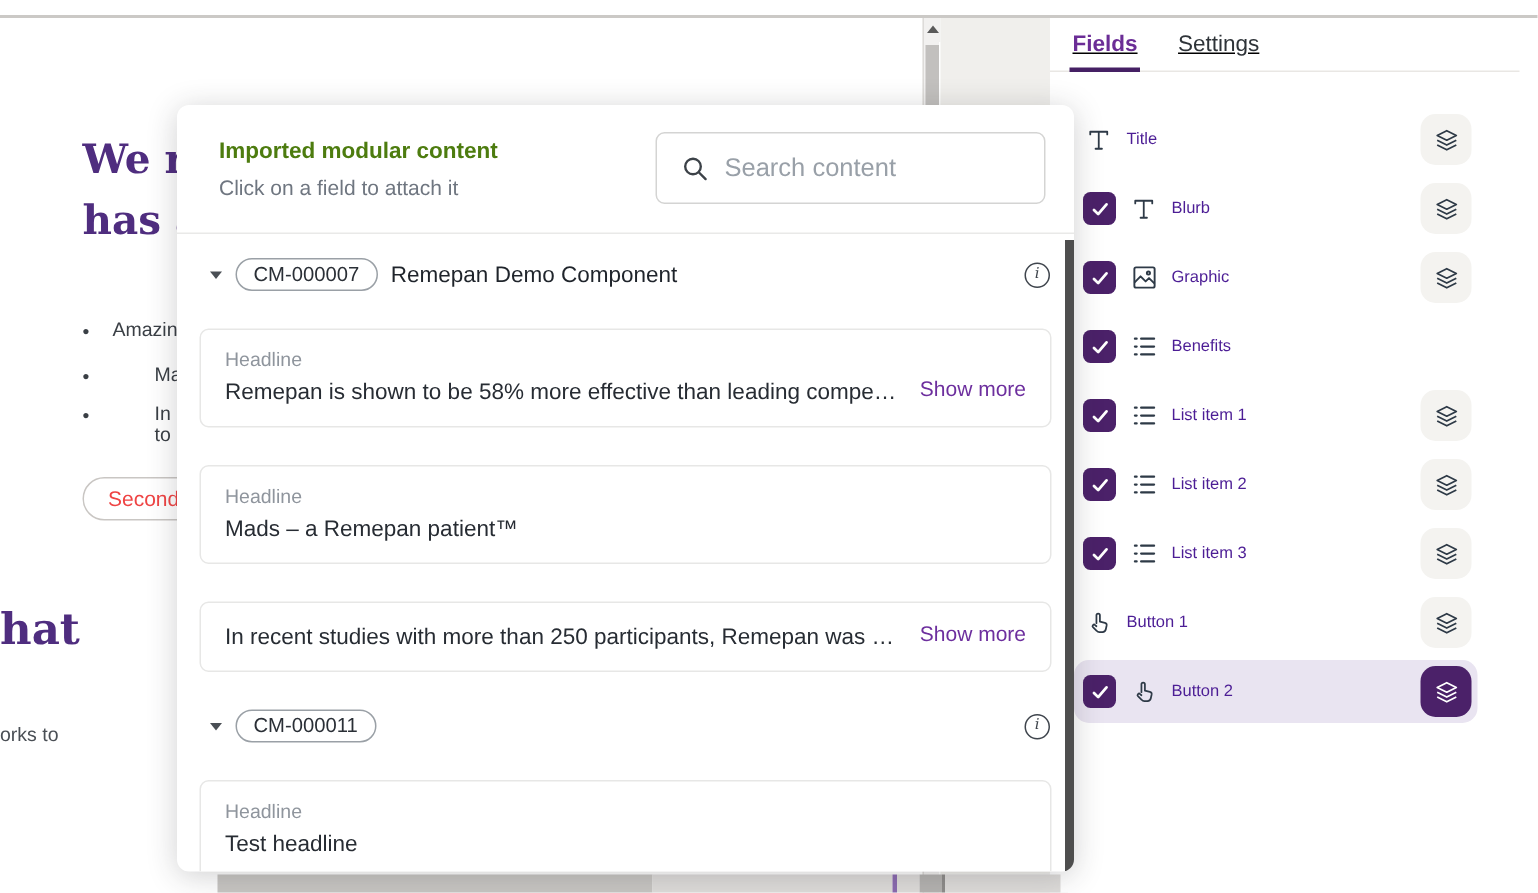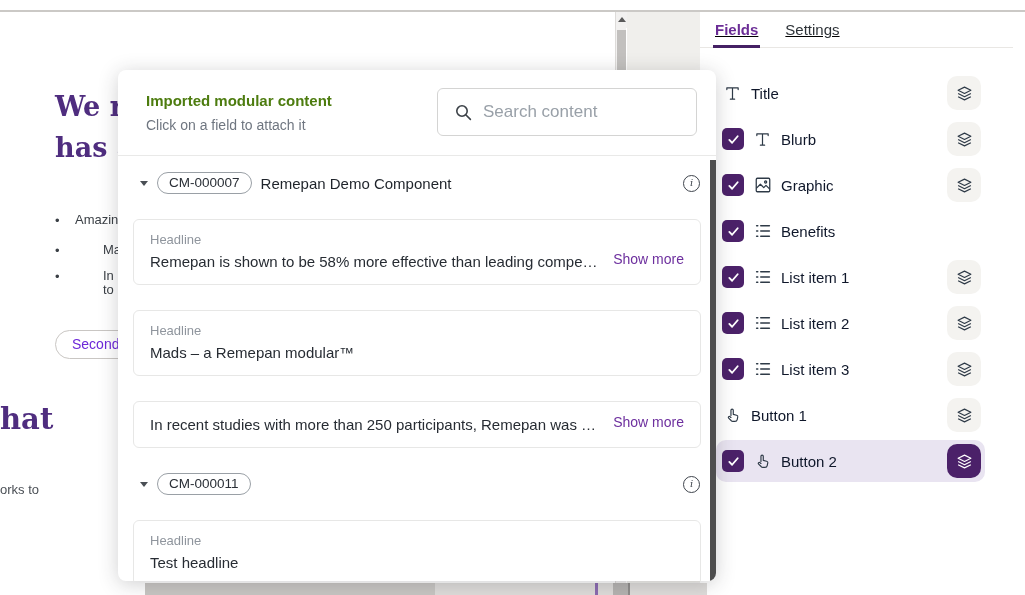--- a/index.html
+++ b/index.html
@@ -13,22 +13,22 @@
   .canvas { position:absolute; left:0; top:12px; width:615px; height:583px; background:#fff; overflow:hidden; z-index:1; }
   .hero-heading { position:absolute; left:55px; top:74px; font-family:"DejaVu Serif", serif;
     font-weight:bold; font-size:27px; line-height:41px; color:#4f2d7f; white-space:pre-line; }
   .bullets { position:absolute; left:55px; top:201px; width:80px; color:#3a3f45; font-size:13px; }
   .bullet { position:relative; }
   .bullet .dot { position:absolute; left:0; top:0; color:#3a3f45; }
   .bullet .btxt { display:block; white-space:pre-line; line-height:14px; }
   .bullet.b1 { top:0; } .bullet.b1 .btxt { margin-left:20px; }
   .bullet.b2 { top:16px; } .bullet.b2 .btxt { margin-left:48px; }
   .bullet.b3 { top:28px; } .bullet.b3 .btxt { margin-left:48px; }
-  .pill-btn { position:absolute; left:55px; top:318px; height:29px; padding:5px 16px 0 16px;
-    border:1px solid #c9c6c3; border-radius:15px; color:#6d28d9; font-size:14px; background:#fff; white-space:nowrap; }
+  .pill-btn { position:absolute; left:55px; top:306px; height:29px; padding:5px 16px 0 16px;
+    border:1px solid #c9c6c3; border-radius:15px; color:#ef4444; font-size:14px; background:#fff; white-space:nowrap; }
   .hero-heading2 { position:absolute; left:0; top:390px; font-family:"DejaVu Serif", serif;
     font-weight:bold; font-size:29px; color:#4f2d7f; }
   .works-text { position:absolute; left:0; top:470px; font-size:13px; color:#4a4f55; }
 
   
   .v-scroll { position:absolute; left:615px; top:12px; width:11px; height:583px; background:#f2f1f0;
     border-left:1px solid #dddbd9; z-index:2; }
   .v-scroll .up-btn { position:absolute; left:0; top:0; width:11px; height:16px; background:#f2f1f0; }
   .v-scroll .up-btn::after { content:""; position:absolute; left:2px; top:5px; border-left:4px solid transparent;
     border-right:4px solid transparent; border-bottom:5px solid #5a5a5a; }
@@ -47,21 +47,21 @@
   .tab { font-size:15px; padding-bottom:9px; cursor:pointer; position:relative; color:#2e3338; }
   .tab.active { color:#6b2d96; font-weight:bold; }
   .tab.active::after { content:""; position:absolute; left:-2px; right:-2px; bottom:-1px; height:3px; background:#452064; }
   .field-list { position:absolute; left:0; top:58px; width:313px; }
   .srow { display:flex; align-items:center; height:46px; padding-left:22px; }
   .srow.hl { background:#e9e4f1; border-radius:10px; margin:2px 28px 2px 16px; height:42px; padding-left:6px; }
   .cb { width:22px; height:22px; border-radius:5px; background:#4b2169; display:inline-flex;
     align-items:center; justify-content:center; margin-right:8px; flex:none; }
   .ticon { width:21px; height:21px; display:inline-flex; align-items:center; justify-content:center;
     color:#2e3a47; margin-right:8px; flex:none; }
-  .slabel { font-size:15px; color:#0f172a; }
+  .slabel { font-size:11px; color:#4c1d95; }
   .layers-btn { margin-left:auto; margin-right:32px; width:34px; height:34px; border:none; border-radius:10px;
     background:#f4f3f0; color:#2e3a47; display:inline-flex; align-items:center; justify-content:center; cursor:pointer; flex:none; }
   .srow.hl .layers-btn { margin-right:4px; }
   .layers-btn.active { background:#4b2169; color:#fff; }
 
   
   .modal { position:absolute; left:118px; top:70px; width:598px; height:511px; background:#fff; border-radius:8px;
     box-shadow:0 3px 20px rgba(40,40,45,.22); z-index:10; overflow:hidden; }
   .m-title { position:absolute; left:28px; top:22px; font-size:15px; font-weight:bold; color:#4d7c0f; }
   .m-sub { position:absolute; left:28px; top:47px; font-size:14px; color:#6f7680; }
@@ -341,21 +341,21 @@
     <div class="clabel">Headline</div>
     <div class="cval-row">
       <span class="cval">Remepan is shown to be 58% more effective than leading compe…</span>
       <span class="smore">Show more</span>
     </div>
   </div>
 
   <div class="card">
     <div class="clabel">Headline</div>
     <div class="cval-row">
-      <span class="cval">Mads – a Remepan modular™</span>
+      <span class="cval">Mads – a Remepan patient™</span>
 
     </div>
   </div>
 
   <div class="card">
     <div class="cval-row">
       <span class="cval">In recent studies with more than 250 participants, Remepan was …</span>
       <span class="smore">Show more</span>
     </div>
   </div>

